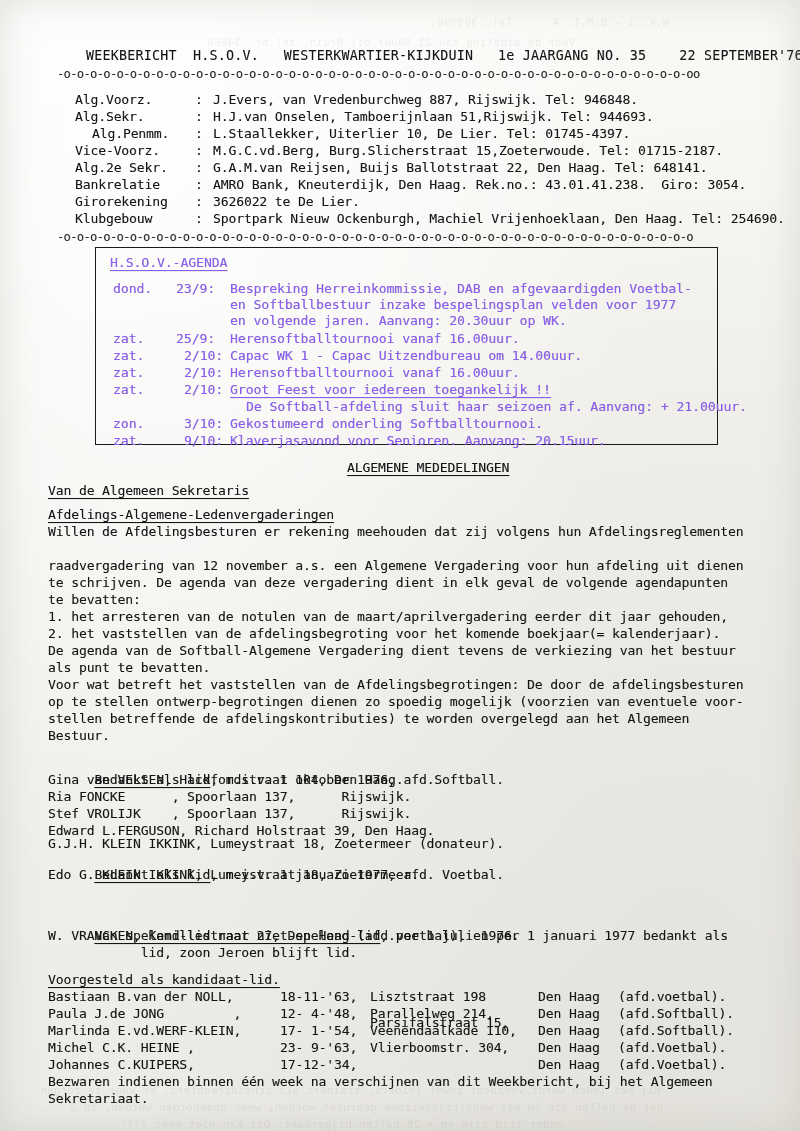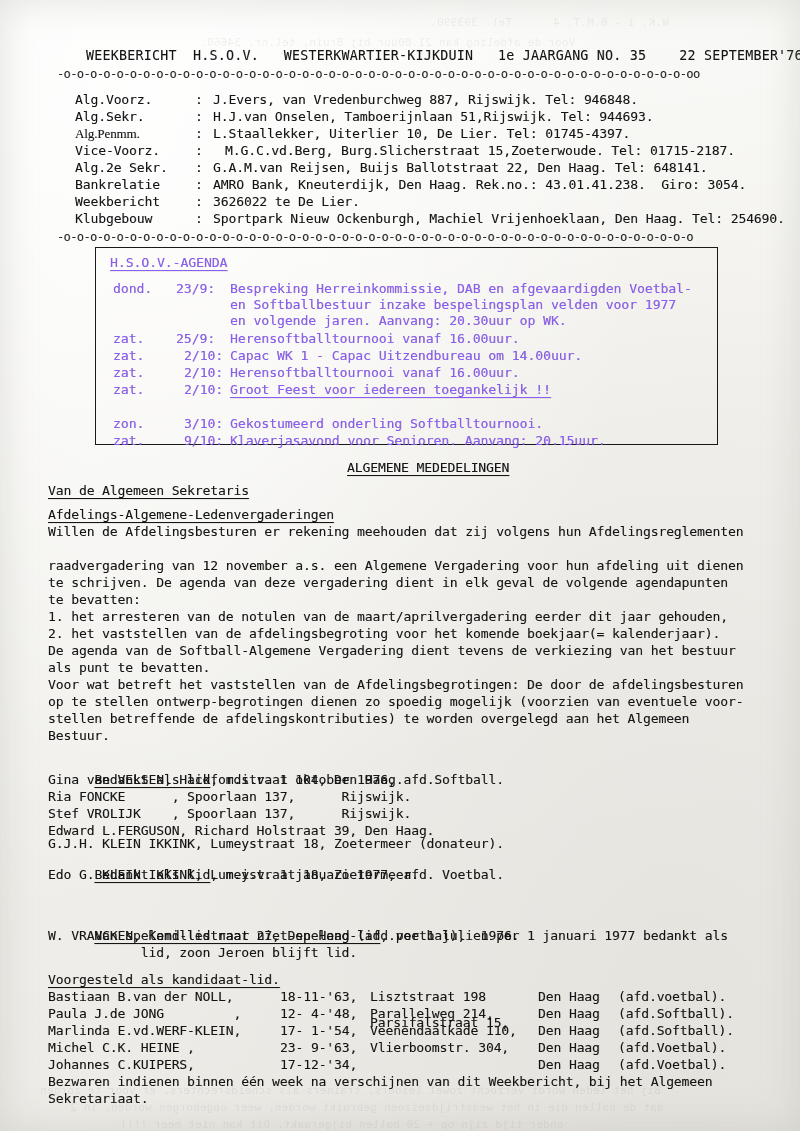--- a/index.html
+++ b/index.html
@@ -128,37 +128,37 @@
 
     <div id="officers">
       <div class="line ink" style="left:75px; top:92px;">Alg.Voorz.</div>
       <div class="line ink" style="left:195px; top:92px;">:</div>
       <div class="line ink" style="left:213px; top:92px;">J.Evers, van Vredenburchweg 887, Rijswijk. Tel: 946848.</div>
 
       <div class="line ink" style="left:75px; top:109px;">Alg.Sekr.</div>
       <div class="line ink" style="left:195px; top:109px;">:</div>
       <div class="line ink" style="left:213px; top:109px;">H.J.van Onselen, Tamboerijnlaan 51,Rijswijk. Tel: 944693.</div>
 
-      <div class="line ink" style="left:75px; top:126px;font-family:Liberation Serif, serif;">Alg.Penmm.</div>
+      <div class="line ink" style="left:92px; top:126px;">Alg.Penmm.</div>
       <div class="line ink" style="left:195px; top:126px;">:</div>
       <div class="line ink" style="left:213px; top:126px;">L.Staallekker, Uiterlier 10, De Lier. Tel: 01745-4397.</div>
 
       <div class="line ink" style="left:75px; top:143px;">Vice-Voorz.</div>
       <div class="line ink" style="left:195px; top:143px;">:</div>
-      <div class="line ink" style="left:225px; top:143px;">M.G.C.vd.Berg, Burg.Slicherstraat 15,Zoeterwoude. Tel: 01715-2187.</div>
+      <div class="line ink" style="left:213px; top:143px;">M.G.C.vd.Berg, Burg.Slicherstraat 15,Zoeterwoude. Tel: 01715-2187.</div>
 
       <div class="line ink" style="left:75px; top:160px;">Alg.2e Sekr.</div>
       <div class="line ink" style="left:195px; top:160px;">:</div>
       <div class="line ink" style="left:213px; top:160px;">G.A.M.van Reijsen, Buijs Ballotstraat 22, Den Haag. Tel: 648141.</div>
 
       <div class="line ink" style="left:75px; top:177px;">Bankrelatie</div>
       <div class="line ink" style="left:195px; top:177px;">:</div>
       <div class="line ink" style="left:213px; top:177px;">AMRO Bank, Kneuterdijk, Den Haag. Rek.no.: 43.01.41.238.  Giro: 3054.</div>
 
-      <div class="line ink" style="left:75px; top:194px;">Weekbericht</div>
+      <div class="line ink" style="left:75px; top:194px;">Girorekening</div>
       <div class="line ink" style="left:195px; top:194px;">:</div>
       <div class="line ink" style="left:213px; top:194px;">3626022 te De Lier.</div>
 
       <div class="line ink" style="left:75px; top:211px;">Klubgebouw</div>
       <div class="line ink" style="left:195px; top:211px;">:</div>
       <div class="line ink" style="left:213px; top:211px;">Sportpark Nieuw Ockenburgh, Machiel Vrijenhoeklaan, Den Haag. Tel: 254690.</div>
     </div>
 
     <div class="line ink sep" style="left:57px; top:229px; width:728px;">-o-o-o-o-o-o-o-o-o-o-o-o-o-o-o-o-o-o-o-o-o-o-o-o-o-o-o-o-o-o-o-o-o-o-o-o-o-o-o-o-o-o-o-o-o-o-o-o</div>
 
@@ -182,20 +182,21 @@
     <div class="blk" style="left:230px; top:348px;">Capac WK 1 - Capac Uitzendbureau om 14.00uur.</div>
 
     <div class="blk" style="left:113px; top:365px;">zat.</div>
     <div class="blk" style="left:184px; top:365px;">2/10:</div>
     <div class="blk" style="left:230px; top:365px;">Herensoftballtournooi vanaf 16.00uur.</div>
 
     <div class="blk" style="left:113px; top:382px;">zat.</div>
     <div class="blk" style="left:184px; top:382px;">2/10:</div>
     <div class="blk u" style="left:230px; top:382px;">Groot Feest voor iedereen toegankelijk !!</div>
 
+    <div class="blk" style="left:246px; top:399px;">De Softball-afdeling sluit haar seizoen af. Aanvang: + 21.00uur.</div>
 
     <div class="blk" style="left:113px; top:416px;">zon.</div>
     <div class="blk" style="left:184px; top:416px;">3/10:</div>
     <div class="blk" style="left:230px; top:416px;">Gekostumeerd onderling Softballtournooi.</div>
 
     <div class="blk" style="left:113px; top:433px;">zat.</div>
     <div class="blk" style="left:184px; top:433px;">9/10:</div>
     <div class="blk" style="left:230px; top:433px;">Klaverjasavond voor Senioren. Aanvang: 20.15uur.</div>
 
     <div class="line ink u" style="left:347px; top:460px;">ALGEMENE MEDEDELINGEN</div>

